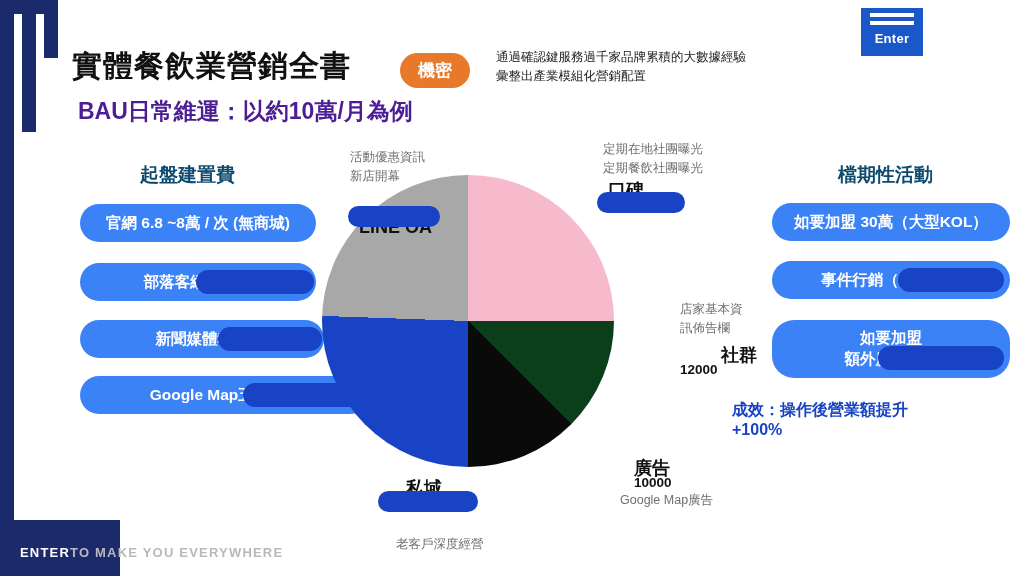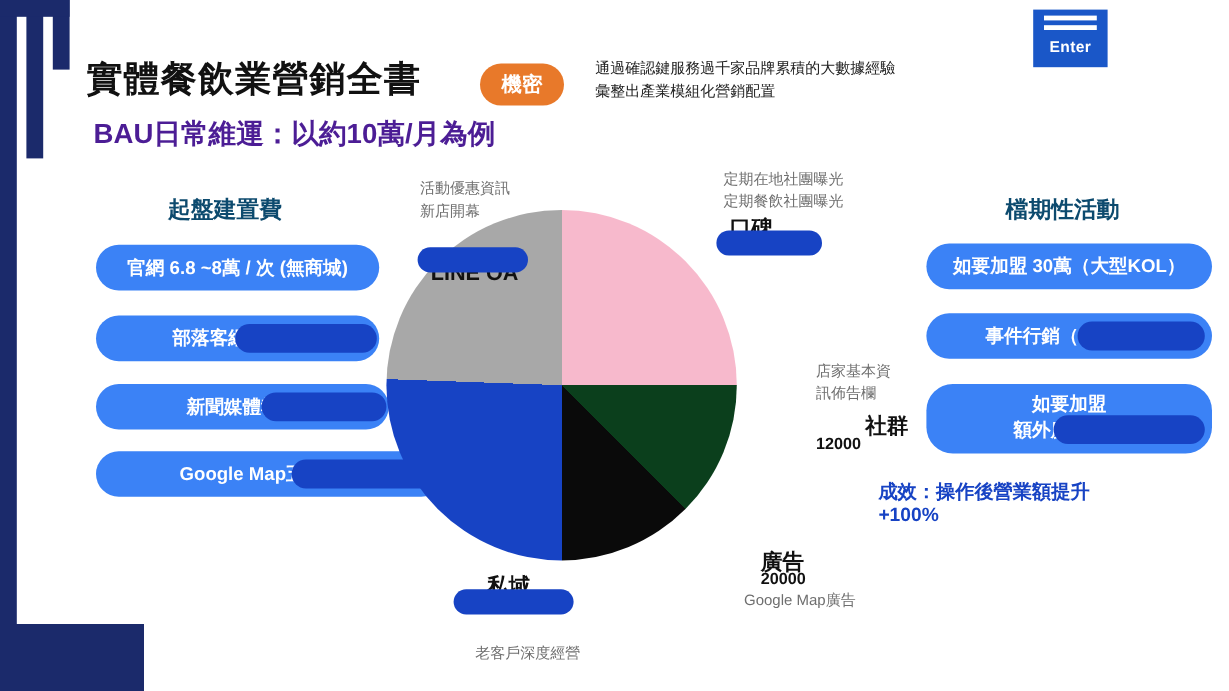--- a/index.html
+++ b/index.html
@@ -188,24 +188,27 @@
   <div class="redact sm" style="left:348px; top:206px; width:92px;"></div>
 
   <div class="lbl" style="left:680px; top:300px;">
     <div>店家基本資</div>
     <div>訊佈告欄</div>
   </div>
   <div class="lbl dark" style="left:680px; top:342px;margin-left:41px;">社群</div>
   <div class="lbl num" style="left:680px; top:360px;">12000</div>
 
   <div class="lbl dark" style="left:634px; top:455px;">廣告</div>
-  <div class="lbl num" style="left:634px; top:473px;">20000</div>
+  <div class="lbl num" style="left:634px; top:473px;">10000</div>
   <div class="lbl" style="left:620px; top:491px;">Google Map廣告</div>
 
   <div class="lbl dark" style="left:406px; top:475px;">私域</div>
   <div class="lbl num" style="left:406px; top:494px;">25000</div>
   <div class="redact sm" style="left:378px; top:491px; width:100px;"></div>
   <div class="lbl" style="left:396px; top:535px;">老客戶深度經營</div>
 
   <div class="result">成效：操作後營業額提升+100%</div>
 
+  <div class="footer">
+    <span class="w">ENTER</span><span class="g">TO MAKE YOU EVERYWHERE</span>
+  </div>
 
 </div>
 
 </body></html>

